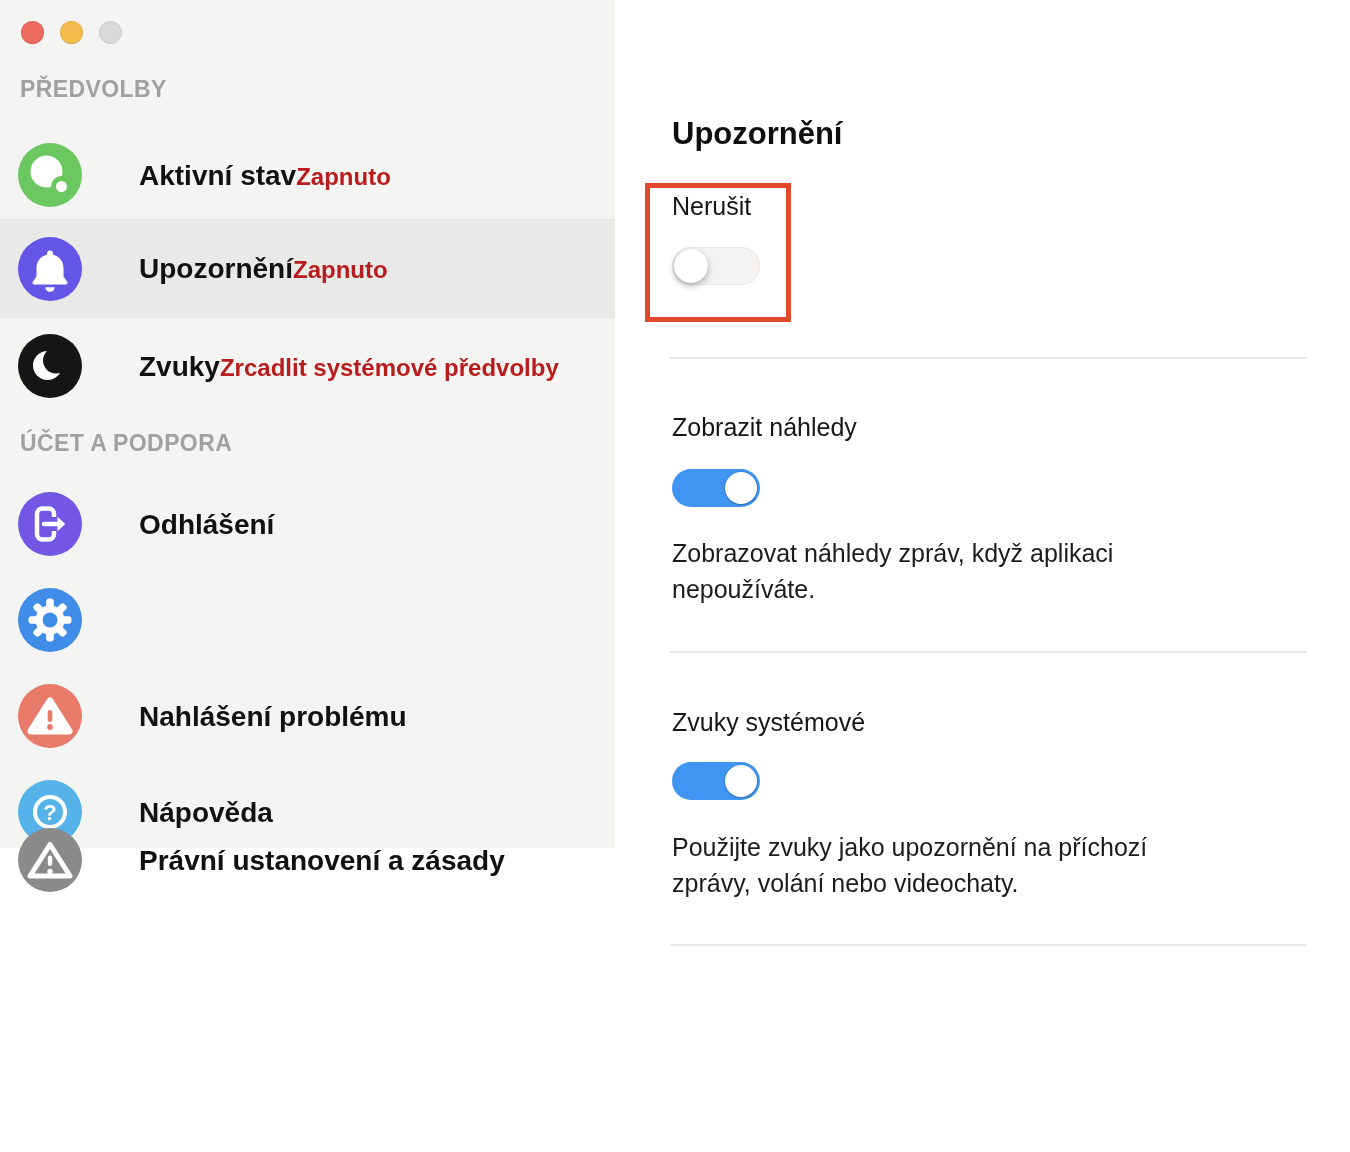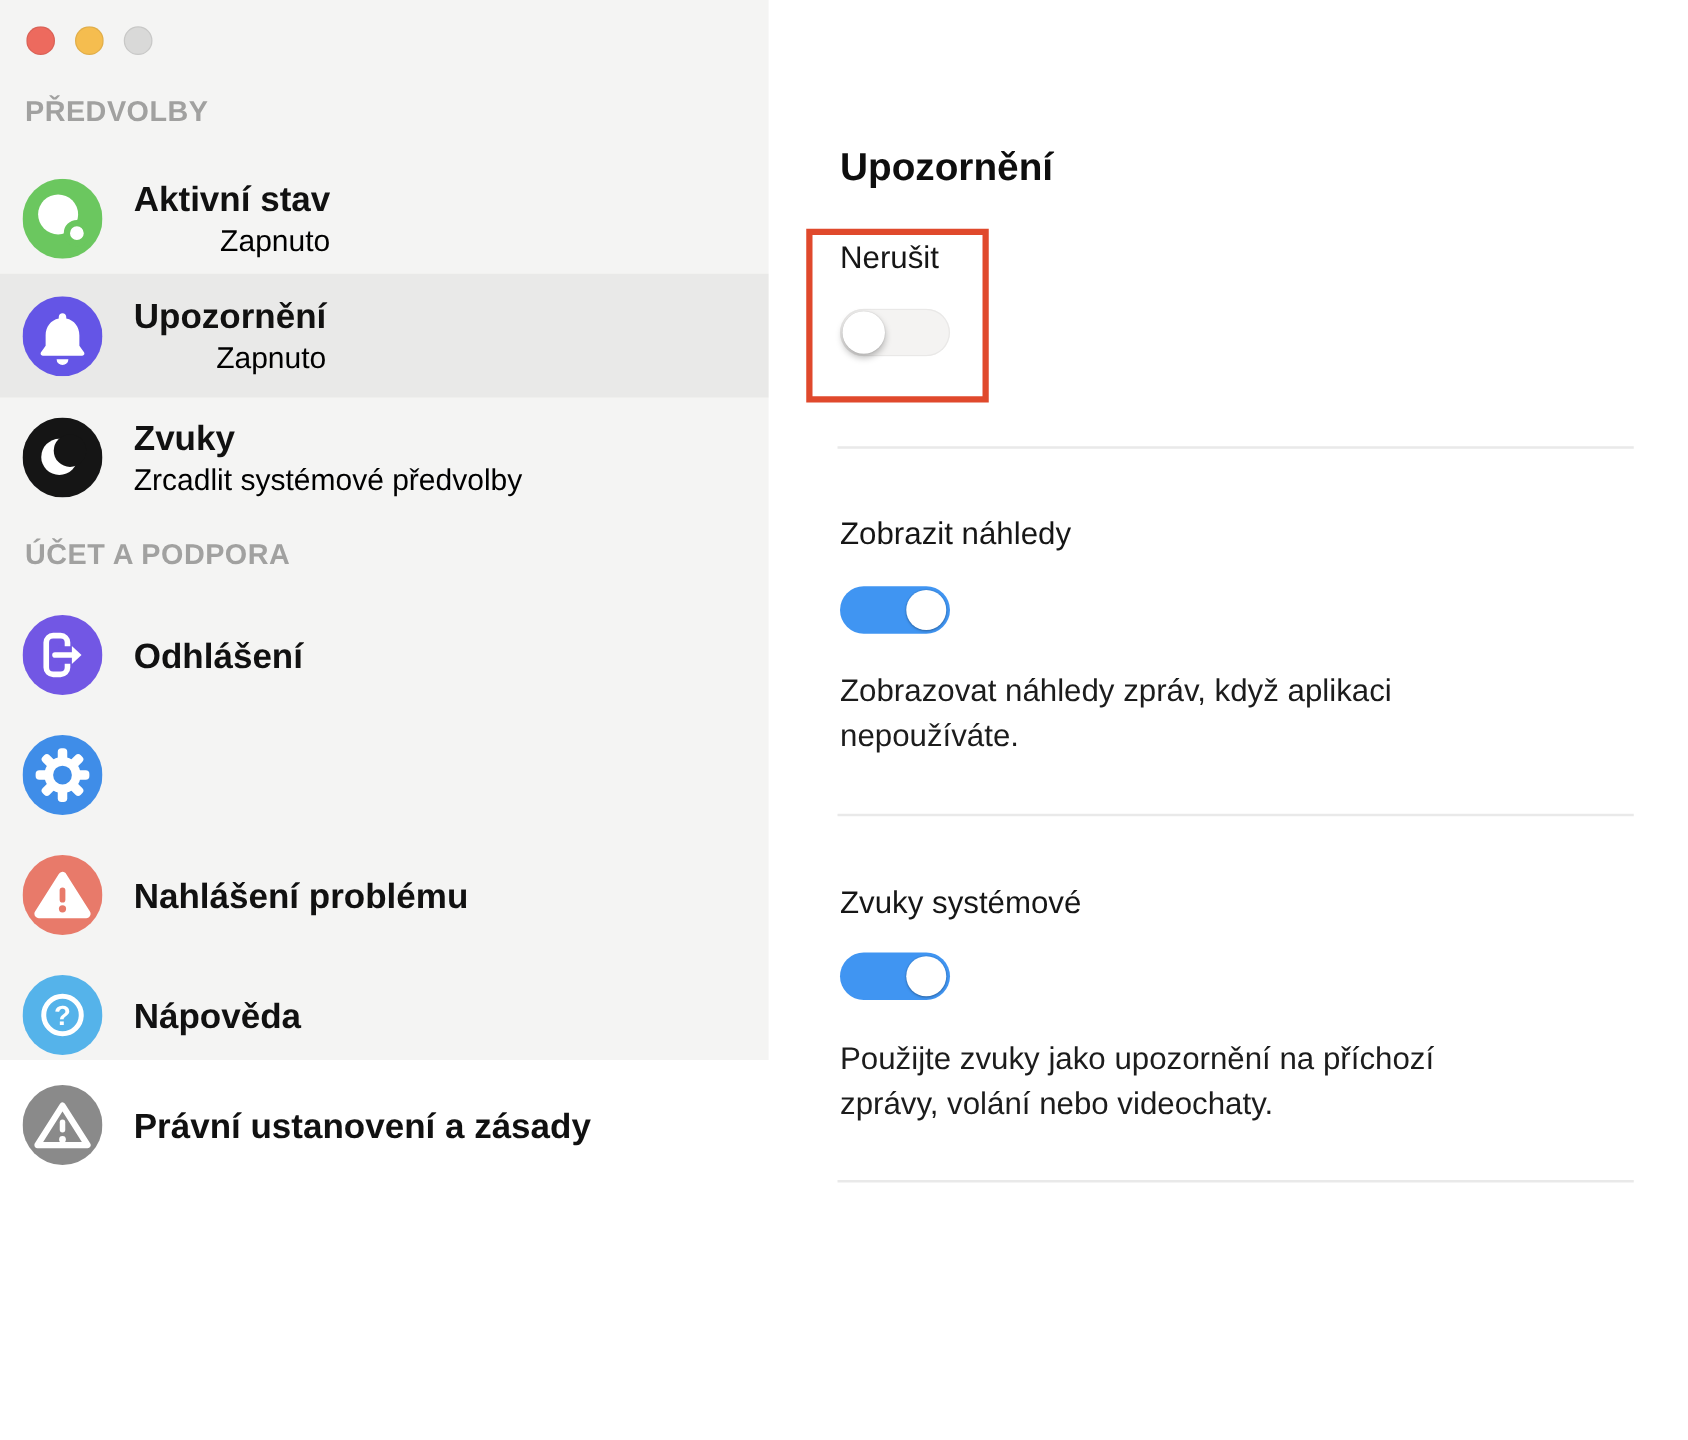--- a/index.html
+++ b/index.html
@@ -26,31 +26,31 @@
   }
   #hdr-predvolby{top:76px;}
   #hdr-ucet{top:430px;}
   .side-row{
     position:absolute;left:0;width:615px;height:96px;
     display:flex;align-items:center;gap:25px;
     padding-left:18px;box-sizing:border-box;cursor:pointer;
   }
   .side-row.selected{background:#e9e9e8;height:99px;}
   .row-icon{width:64px;height:64px;flex:0 0 64px;}
-  .row-text{display:flex;flex-direction:column;}
+  .row-text{display:flex;flex-direction:row;margin-left:32px;}
   .row-title{font-size:28px;font-weight:700;color:#111111;line-height:33px;}
-  .row-sub{font-size:24px;font-weight:400;color:#000000;line-height:29px;margin-top:3px;text-align:right;}
+  .row-sub{font-size:24px;font-weight:700;color:#b91c1c;line-height:29px;margin-top:3px;text-align:right;}
   #row-active{top:127px;}
   #row-notif{top:219px;}
   #row-appearance{top:318px;}
   #row-logout{top:476px;}
   #row-account{top:572px;}
   #row-report{top:668px;}
   #row-help{top:764px;}
-  #row-legal{top:852px;}
+  #row-legal{top:812px;}
   
   #main{position:absolute;left:615px;top:0;width:735px;height:1152px;background:#ffffff;}
   .main-title{position:absolute;left:57px;top:116px;font-size:31px;font-weight:700;color:#0e0e0e;}
   .setting-label{position:absolute;left:57px;font-size:25px;font-weight:400;color:#161616;text-align:right;}
   #lbl-dnd{top:192px;}
   #lbl-previews{top:413px;}
   #lbl-sounds{top:708px;}
   .setting-desc{
     position:absolute;left:57px;width:560px;
     font-size:25px;line-height:36px;color:#1c1c1c;white-space:pre-line;

